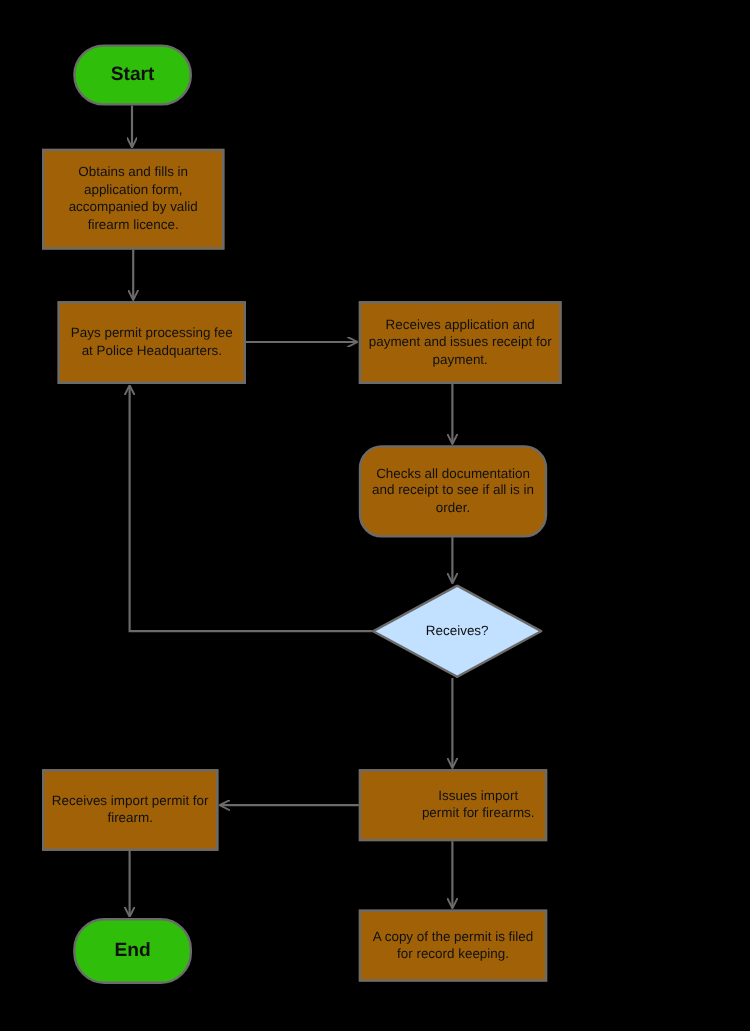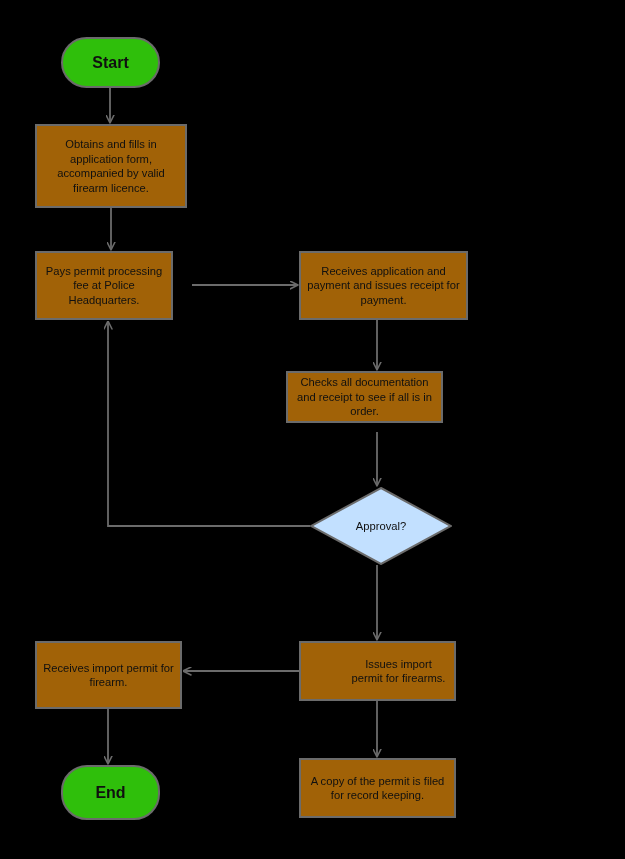--- a/index.html
+++ b/index.html
@@ -99,34 +99,34 @@
       <polyline points="108,701 108,763" fill="none" stroke="#6b6b6b" stroke-width="1.8" stroke-linejoin="miter" marker-end="url(#arrowhead)"></polyline>
     </svg>
 
   <div id="node-layer">
       <div class="node node-terminal" style="left: 61px; top: 37px; width: 99px; height: 51px;">
         <span class="node-text">Start</span>
       </div>
       <div class="node node-process" style="left: 35px; top: 124px; width: 152px; height: 84px;">
         <span class="node-text">Obtains and fills in application form, accompanied by valid firearm licence.</span>
       </div>
-      <div class="node node-process" style="left: 35px; top: 251px; width: 138px; height: 69px;">
+      <div class="node node-process" style="left: 48px; top: 251px; width: 157px; height: 69px;">
         <span class="node-text">Pays permit processing fee at Police Headquarters.</span>
       </div>
       <div class="node node-process" style="left: 299px; top: 251px; width: 169px; height: 69px;">
         <span class="node-text">Receives application and payment and issues receipt for payment.</span>
       </div>
-      <div class="node node-process" style="left: 286px; top: 371px; width: 157px; height: 52px;">
+      <div class="node node-process" style="left: 299px; top: 371px; width: 157px; height: 77px; border-radius: 19px;">
         <span class="node-text">Checks all documentation and receipt to see if all is in order.</span>
       </div>
       <div class="node node-decision" style="left: 310px; top: 487px; width: 142px; height: 78px;">
         <svg class="diamond-shape" viewBox="0 0 142 78" preserveAspectRatio="none">
           <polygon points="71,1 141,39 71,77 1,39" fill="#c2e0ff" stroke="#6b6b6b" stroke-width="2"></polygon>
         </svg>
-        <span class="node-text diamond-label">Approval?</span>
+        <span class="node-text diamond-label">Receives?</span>
       </div>
       <div class="node node-process" style="left: 35px; top: 641px; width: 147px; height: 68px;">
         <span class="node-text">Receives import permit for firearm.</span>
       </div>
       <div class="node node-process" style="left: 299px; top: 641px; width: 157px; height: 60px; padding-left: 48px;">
         <span class="node-text">Issues import permit for firearms.</span>
       </div>
       <div class="node node-process" style="left: 299px; top: 758px; width: 157px; height: 60px;">
         <span class="node-text">A copy of the permit is filed for record keeping.</span>
       </div>

